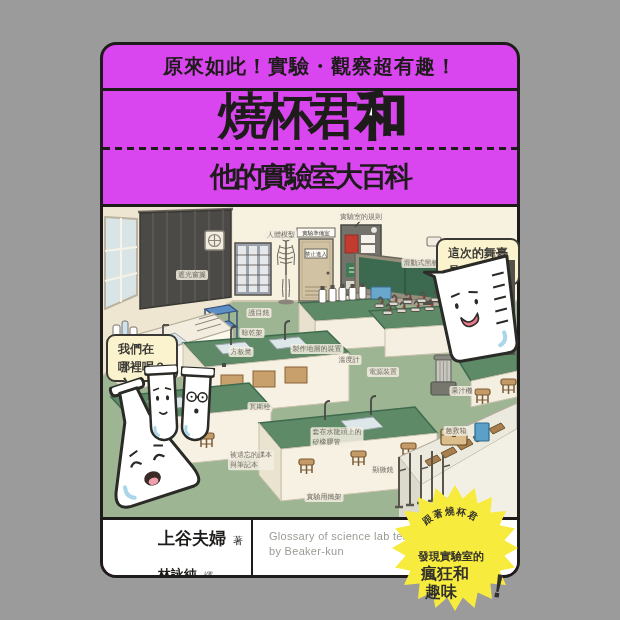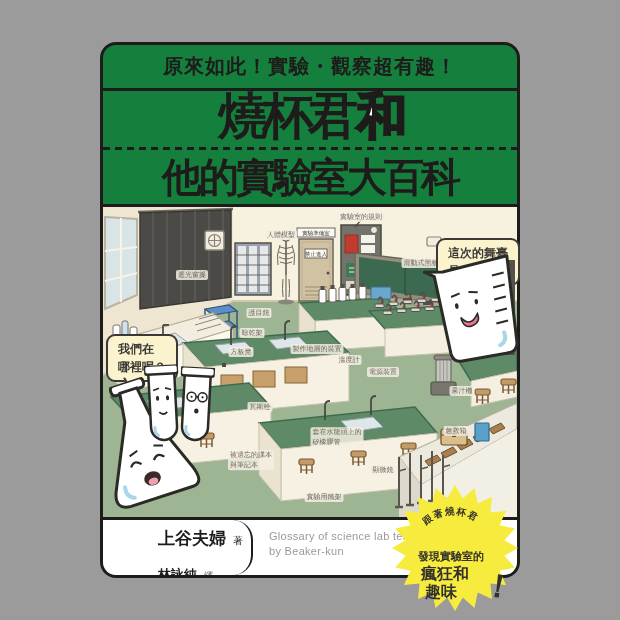--- a/index.html
+++ b/index.html
@@ -1,28 +1,28 @@
 <!DOCTYPE html>
 <html><head>
 <meta charset="utf-8">
 <style>
   html,body{margin:0;padding:0;}
   #stage{position:relative;width:620px;height:620px;background:#9b9b9b;overflow:hidden;
          font-family:"Liberation Sans",sans-serif;color:#1d1c1a;}
   
-  .cover{position:absolute;left:100px;top:42px;width:420px;height:536px;background:#15803d;
+  .cover{position:absolute;left:100px;top:42px;width:420px;height:536px;background:#d946ef;
          border:3px solid #1d1c1a;border-radius:16px;box-sizing:border-box;overflow:hidden;}
   .tagline{height:43px;border-bottom:3px solid #1d1c1a;display:flex;align-items:center;
            justify-content:center;font-size:20px;font-weight:bold;letter-spacing:1px;}
   .title1{height:56px;display:flex;align-items:flex-start;justify-content:center;
           font-size:50px;font-weight:900;letter-spacing:-5px;line-height:1;}
   .title1 .outline{color:#fff;-webkit-text-stroke:2.5px #1d1c1a;margin-left:4px;}
   .dashed-line{height:3px;background:repeating-linear-gradient(90deg,#1d1c1a 0 7px,transparent 7px 12px);}
   .title2{height:54px;display:flex;align-items:center;justify-content:center;
-          font-size:40px;font-weight:900;letter-spacing:-3px;line-height:1;
+          font-size:28px;font-weight:900;letter-spacing:-3px;line-height:1;
           border-bottom:3px solid #1d1c1a;}
   
   .illustration{position:relative;height:310px;background:#fbf8ef;overflow:hidden;}
   .illustration svg.lab{position:absolute;left:0;top:0;}
   .eq-label{position:absolute;transform:translate(-50%,-50%);font-size:7px;line-height:1.4;
             color:#6e6a60;background:rgba(244,239,226,.85);padding:0 2px;border-radius:2px;
             white-space:pre-line;z-index:20;}
   
   .bubble{position:absolute;background:#fbf3cd;border:2px solid #3a3935;border-radius:9px;
           font-size:12px;font-weight:bold;color:#3a3935;padding:4px 10px;white-space:pre-line;
@@ -36,21 +36,21 @@
   .char{position:absolute;z-index:40;}
   .char-flask{left:84px;top:378px;transform:rotate(-18deg);}
   .char-tube1{left:146px;top:365px;transform:rotate(-3deg);}
   .char-tube2{left:179px;top:367px;transform:rotate(3deg);}
   .char-beaker{left:428px;top:256px;transform:rotate(-10deg);}
   .beaker-bar{position:absolute;left:504px;top:260px;width:11px;height:95px;background:#55524c;z-index:35;}
   .badge{position:absolute;left:389px;top:482px;z-index:50;}
   
   .footer{height:55px;border-top:3px solid #1d1c1a;display:flex;background:#fff;}
   .footer-left{width:150px;border-right:2px solid #1d1c1a;box-sizing:border-box;
-               padding:7px 0 0 55px;border-radius:20px;}
+               padding:7px 0 0 55px;}
   .author-row{font-size:17px;font-weight:900;white-space:nowrap;}
   .author-row .role{font-size:10px;font-weight:normal;margin-left:7px;}
   .translator-row{font-size:13px;font-weight:bold;margin-top:16px;white-space:nowrap;}
   .translator-row .role{font-size:9px;font-weight:normal;margin-left:7px;}
   .footer-right{flex:1;padding:9px 0 0 16px;color:#9c9a94;font-size:11px;line-height:1.4;
                 letter-spacing:.3px;}
 </style>
 </head>
 <body>
 

